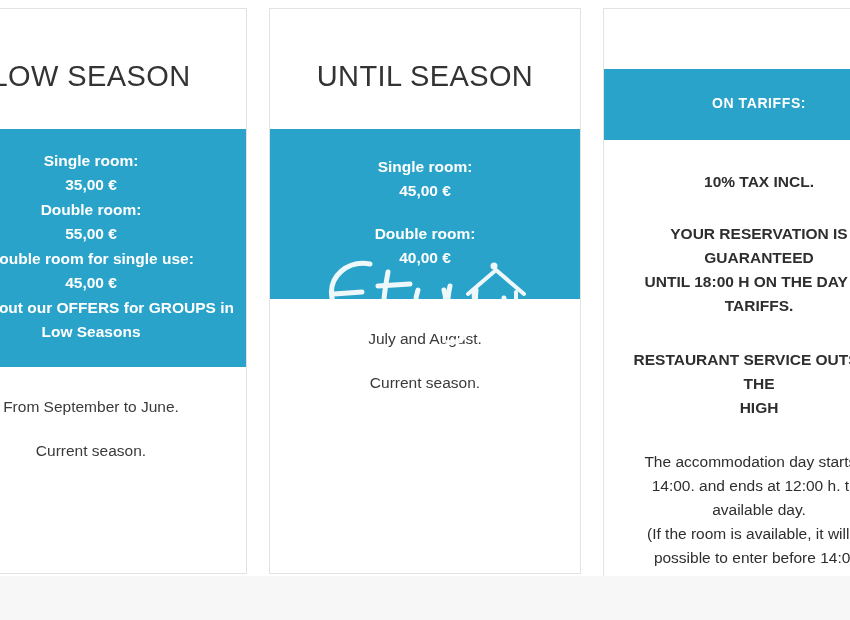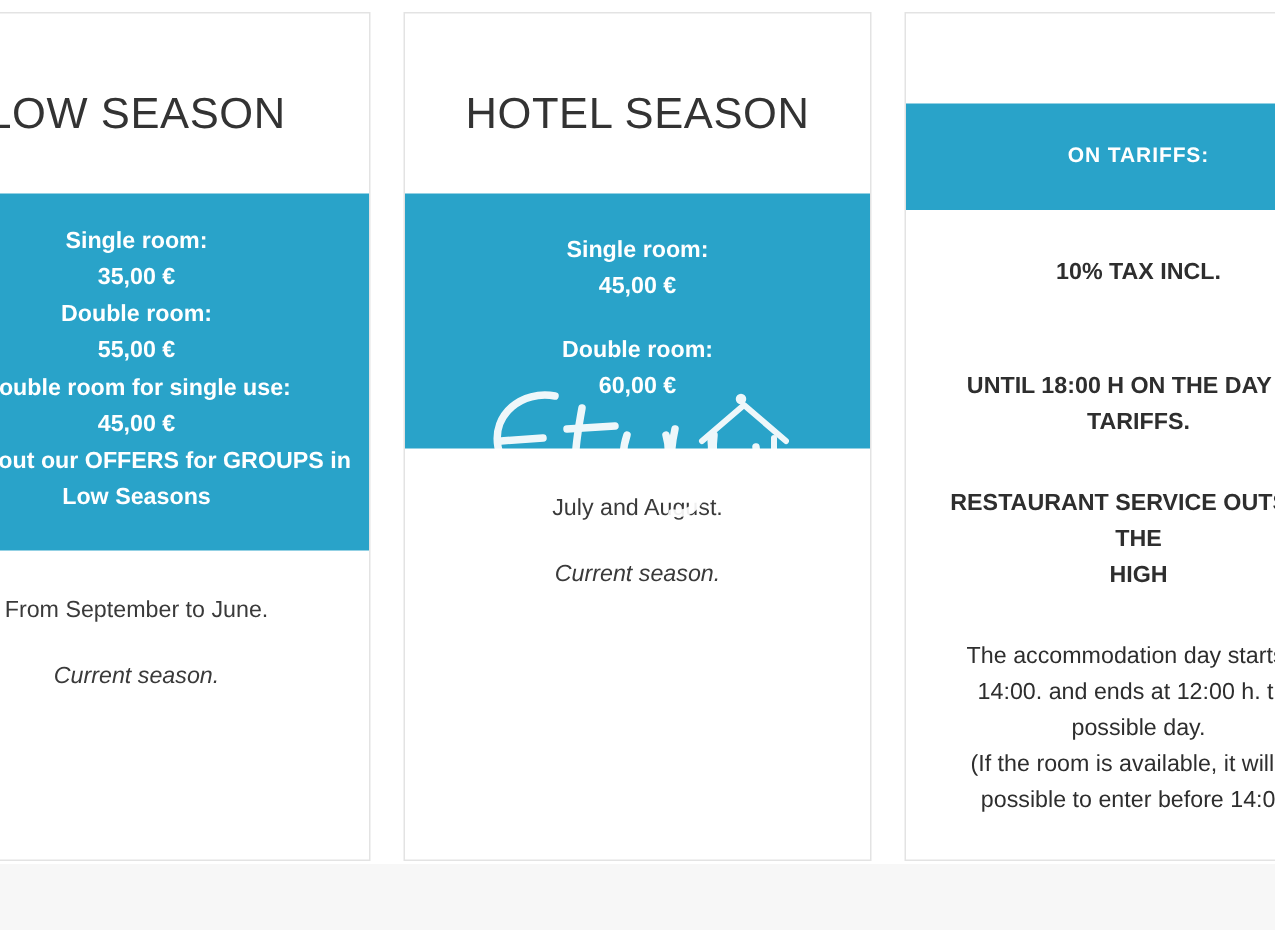--- a/index.html
+++ b/index.html
@@ -77,21 +77,20 @@
     color: #3a3a3a;
     font-size: 15.5px;
     line-height: 24px;
     padding: 28px 20px 20px 20px;
   }
   .body-text p {
     margin: 0 0 20px 0;
   }
   .body-text p:last-child {
     margin-bottom: 0;
-    font-style: italic;
   }
   
   .card.tariffs .band.top {
     margin-top: 60px;
     padding: 22px 12px 24px 12px;
     font-size: 14px;
     letter-spacing: 0.6px;
   }
   .tariff-body {
     text-align: center;
@@ -151,51 +150,51 @@
         <p>Ask about our OFFERS for GROUPS in</p>
         <p>Low Seasons</p>
       </div>
       <div class="body-text">
         <p>From September to June.</p>
         <p>Current season.</p>
       </div>
     </div>
 
     <div class="card">
-      <div class="card-title">HOTEL SEASON</div>
+      <div class="card-title">UNTIL SEASON</div>
       <div class="band high">
         <p>Single room:</p>
         <p>45,00 €</p>
         <div class="gap"></div>
         <p>Double room:</p>
-        <p>60,00 €</p>
+        <p>40,00 €</p>
       </div>
       <div class="body-text">
         <p>July and August.</p>
         <p>Current season.</p>
       </div>
     </div>
 
     <div class="card tariffs">
       <div class="band top">ON TARIFFS:</div>
       <div class="tariff-body">
         <p class="strong">10% TAX INCL.</p>
         <p class="strong block">
-          <br>
+          <span>YOUR RESERVATION IS GUARANTEED</span><br>
           <span>UNTIL 18:00 H ON THE DAY OF</span><br>
           <span>TARIFFS.</span>
         </p>
         <p class="strong block">
           <span>RESTAURANT SERVICE OUTSIDE THE</span><br>
           <span>HIGH</span>
         </p>
         <p class="plain">
           <span>The accommodation day starts at</span><br>
           <span>14:00. and ends at 12:00 h. the</span><br>
-          <span>possible day.</span><br>
+          <span>available day.</span><br>
           <span>(If the room is available, it will be</span><br>
           <span>possible to enter before 14:00)</span>
         </p>
       </div>
     </div>
 
   </div>
 
   <div class="watermark">
     <svg width="220" height="110" viewBox="0 0 220 110" xmlns="http://www.w3.org/2000/svg" aria-hidden="true">

